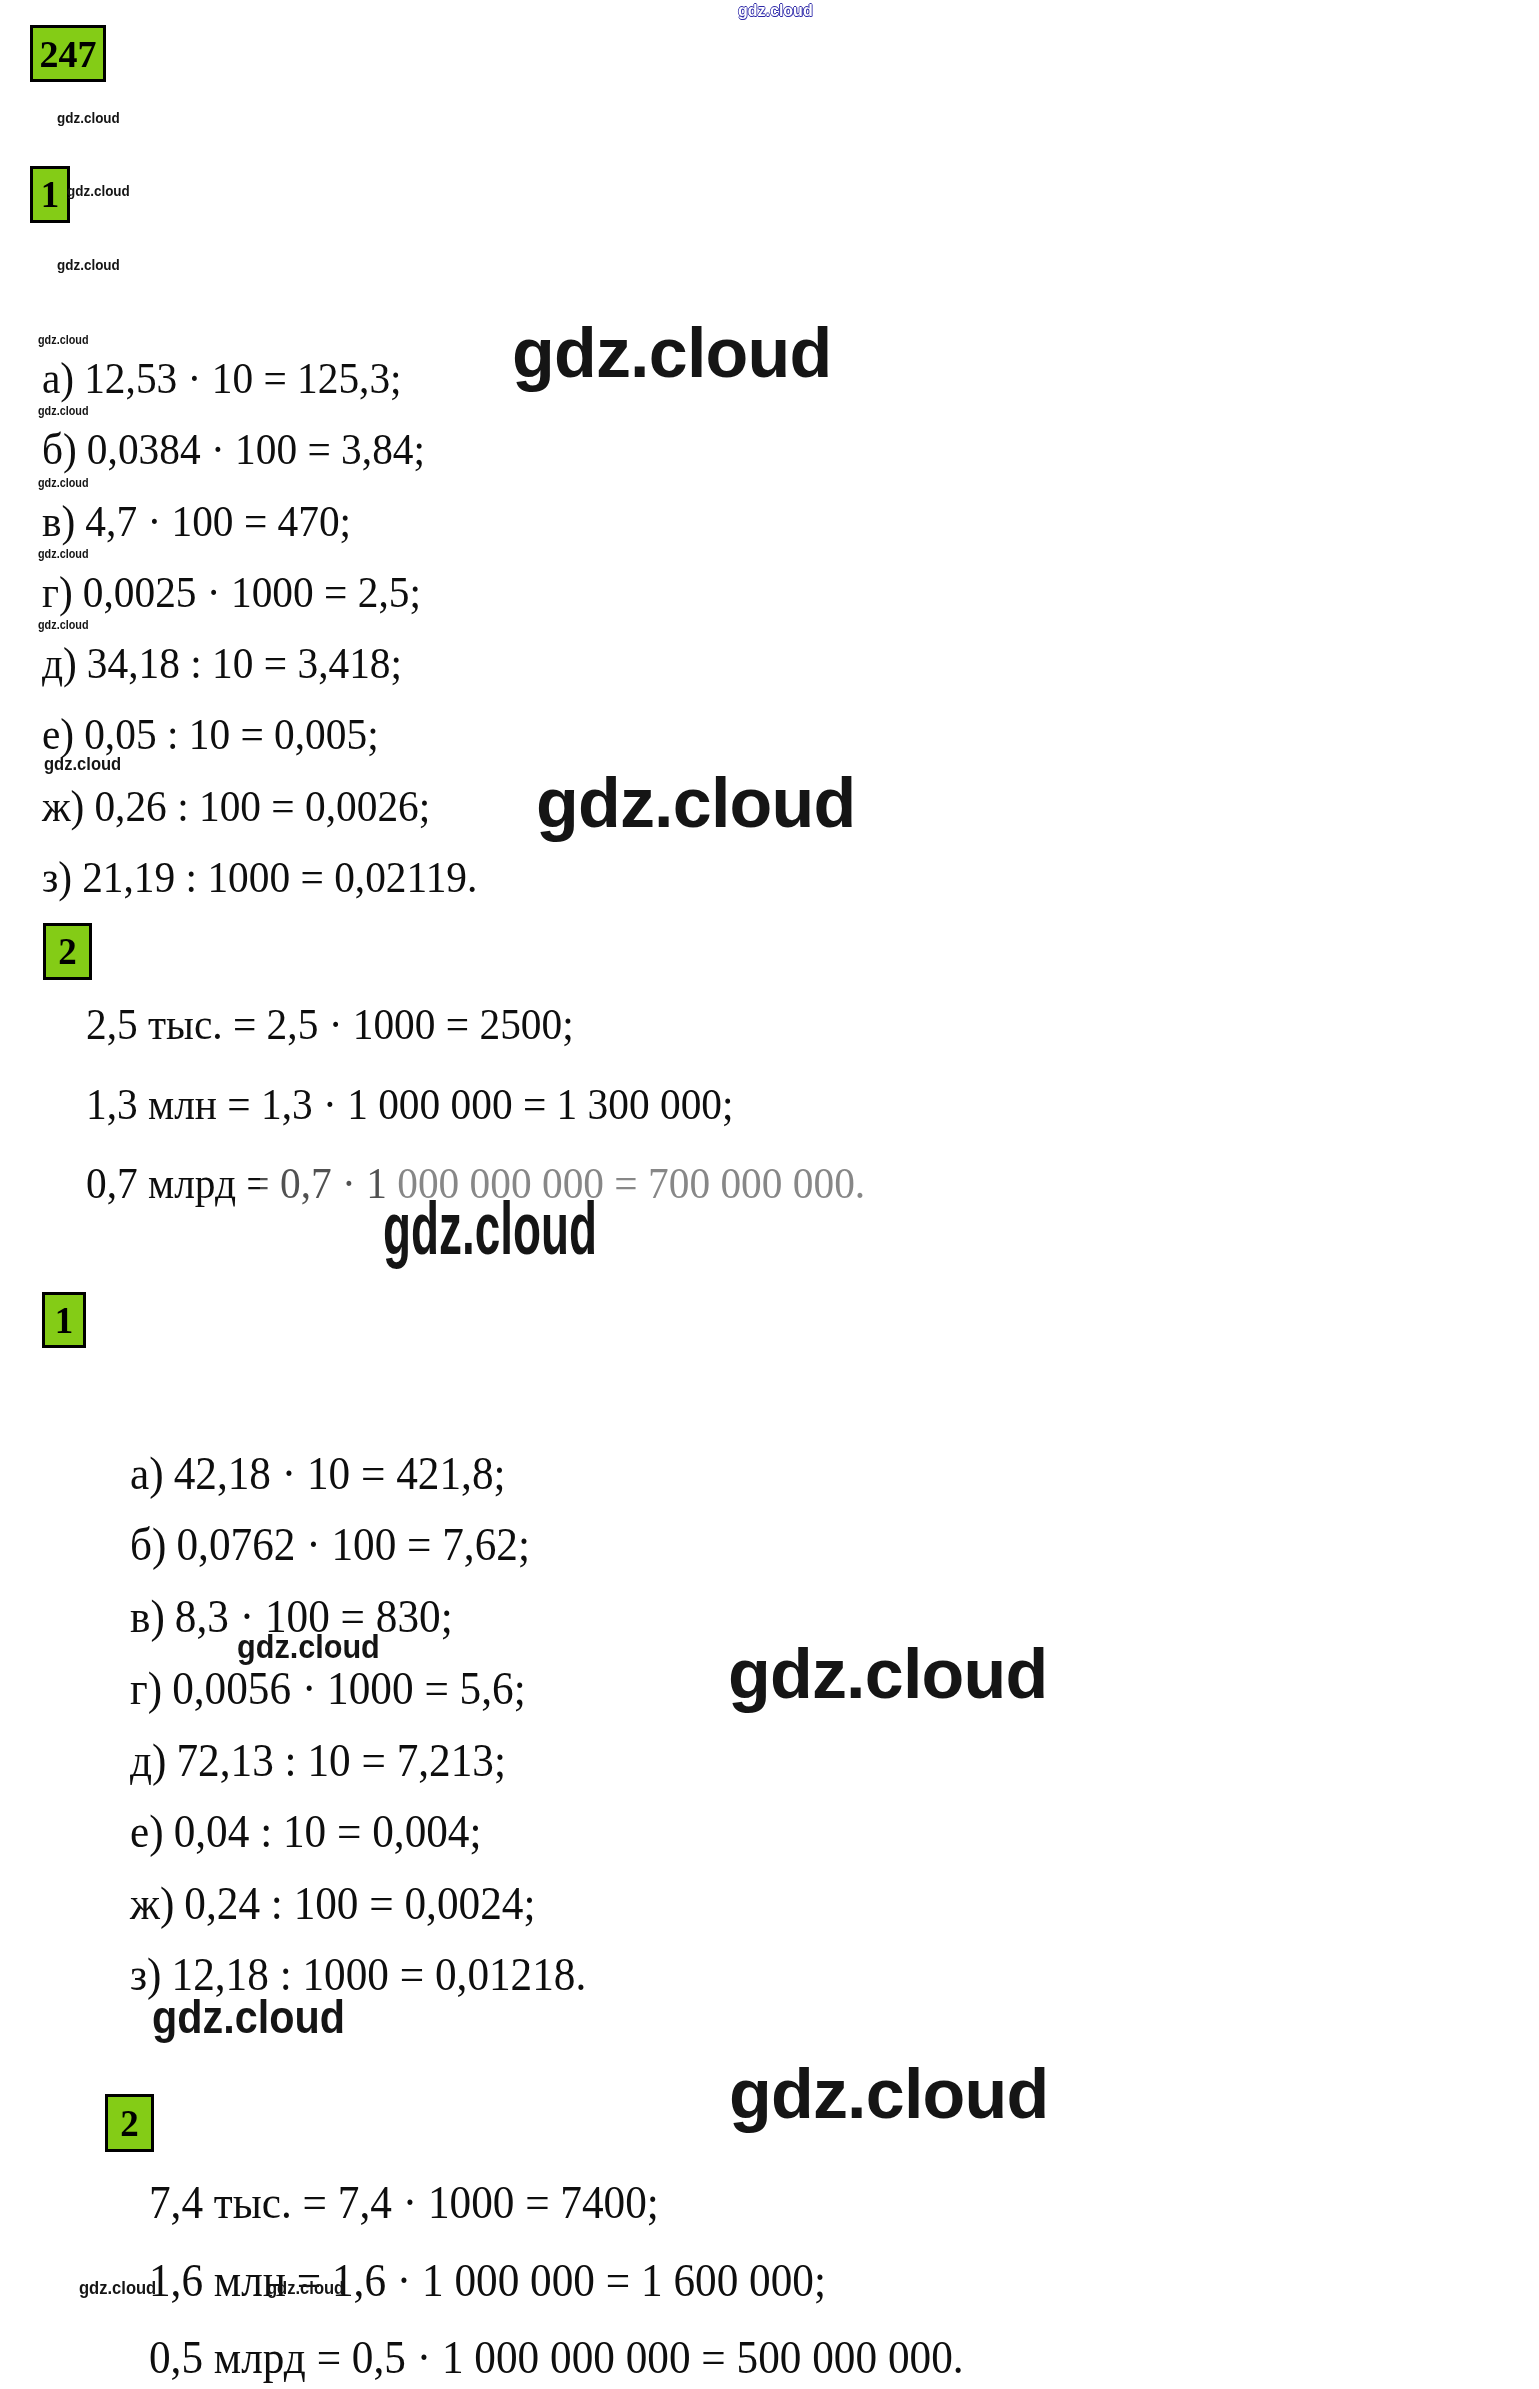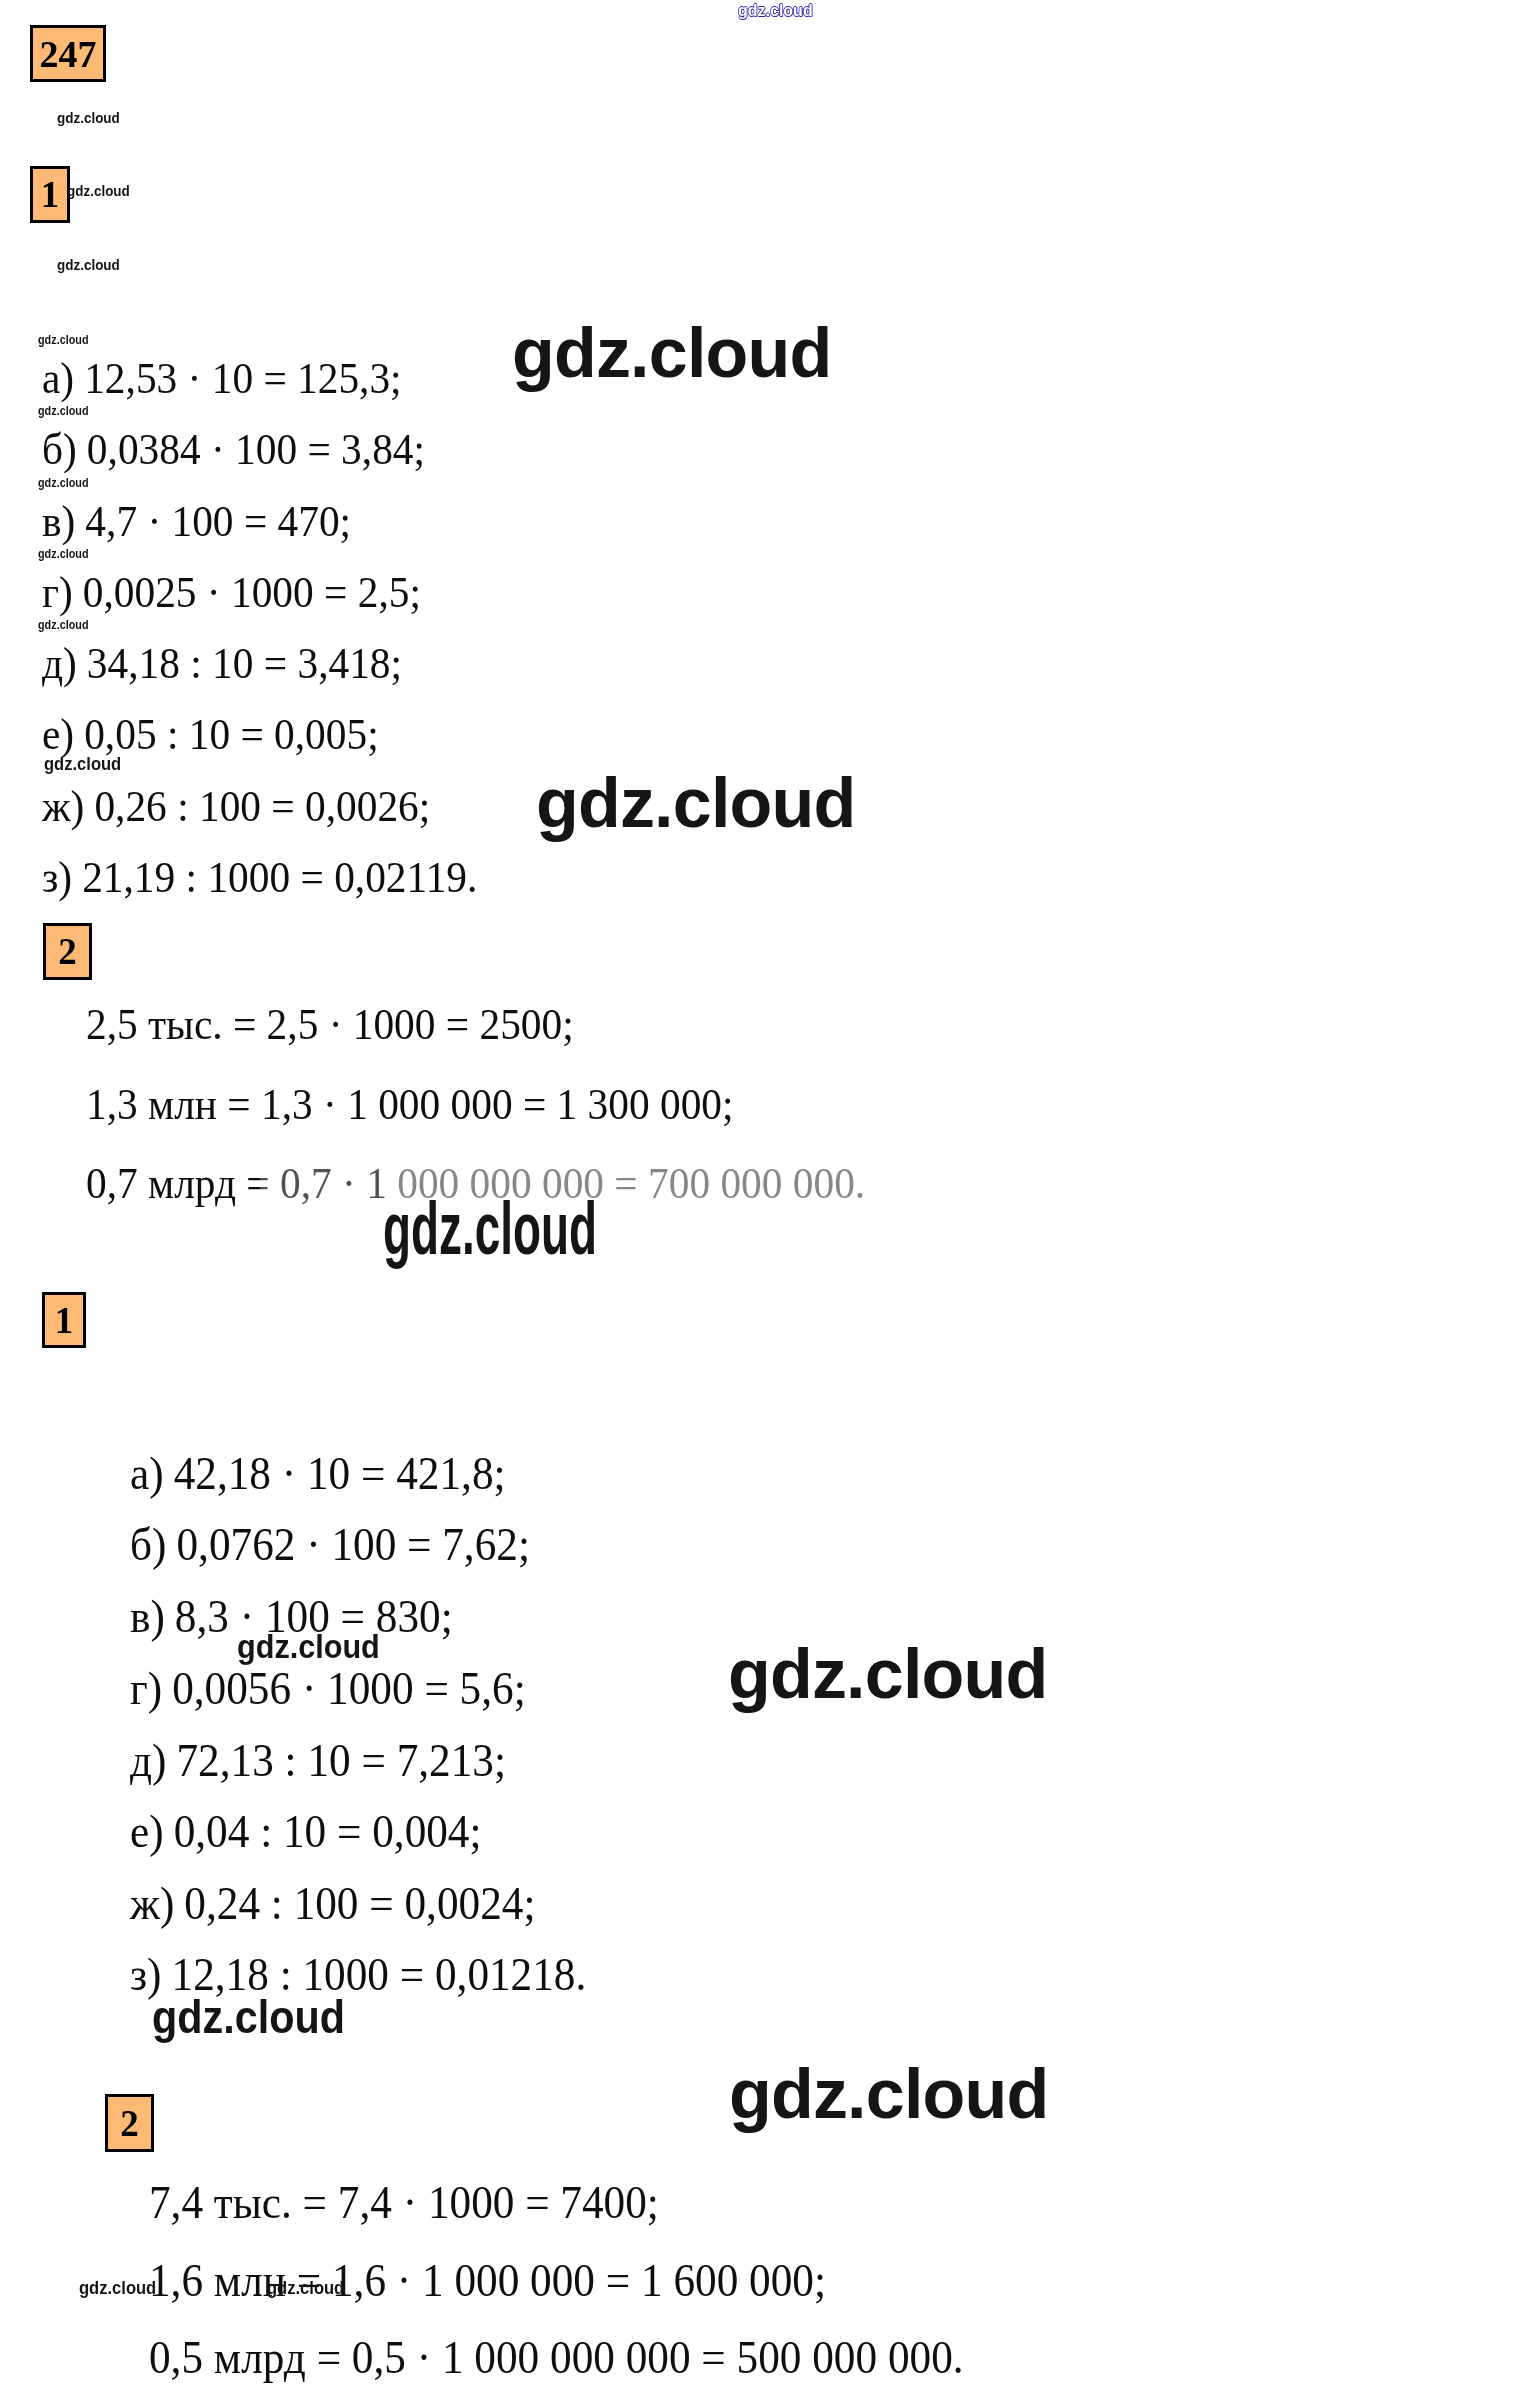--- a/index.html
+++ b/index.html
@@ -6,21 +6,21 @@
   .page{position:relative;width:1539px;height:2389px;background:#ffffff;overflow:hidden;
         font-family:"Liberation Serif","DejaVu Serif",serif;color:#0e0e0e;}
   
   .eq{position:absolute;white-space:nowrap;font-size:44px;line-height:1.05;
       transform:scaleX(0.94);transform-origin:left top;color:#0e0e0e;}
   .eq .lbl{display:inline-block;}
   .eq .math{display:inline-block;margin-left:10.7px;}
   .eq2{font-size:46px;}
   
   .nbox{position:absolute;border:3.8px solid #000;display:flex;align-items:center;justify-content:center;
-        font-weight:bold;font-family:"Liberation Serif","DejaVu Serif",serif;color:#000;background:#fdba74;}
+        font-weight:bold;font-family:"Liberation Serif","DejaVu Serif",serif;color:#000;background:#84cc16;}
   
   .wm{position:absolute;white-space:nowrap;font-family:"Liberation Sans","DejaVu Sans",sans-serif;
       color:#151515;line-height:1;transform-origin:left top;}
   .wm-xs{font-size:12.3px;font-weight:600;transform:scaleX(0.88);}
   .wm-s{font-size:15.3px;font-weight:600;transform:scaleX(0.88);}
   .wm-sm{font-size:18.4px;font-weight:600;transform:scaleX(0.9);}
   .wm-med44{font-size:34px;font-weight:600;transform:scaleX(0.9);}
   .wm-med62{font-size:47px;font-weight:600;transform:scaleX(0.88);}
   .wm-big{font-size:70px;font-weight:700;letter-spacing:-0.8px;}
   .wm-big-cond{font-size:74px;font-weight:700;transform:scaleX(0.62);}

